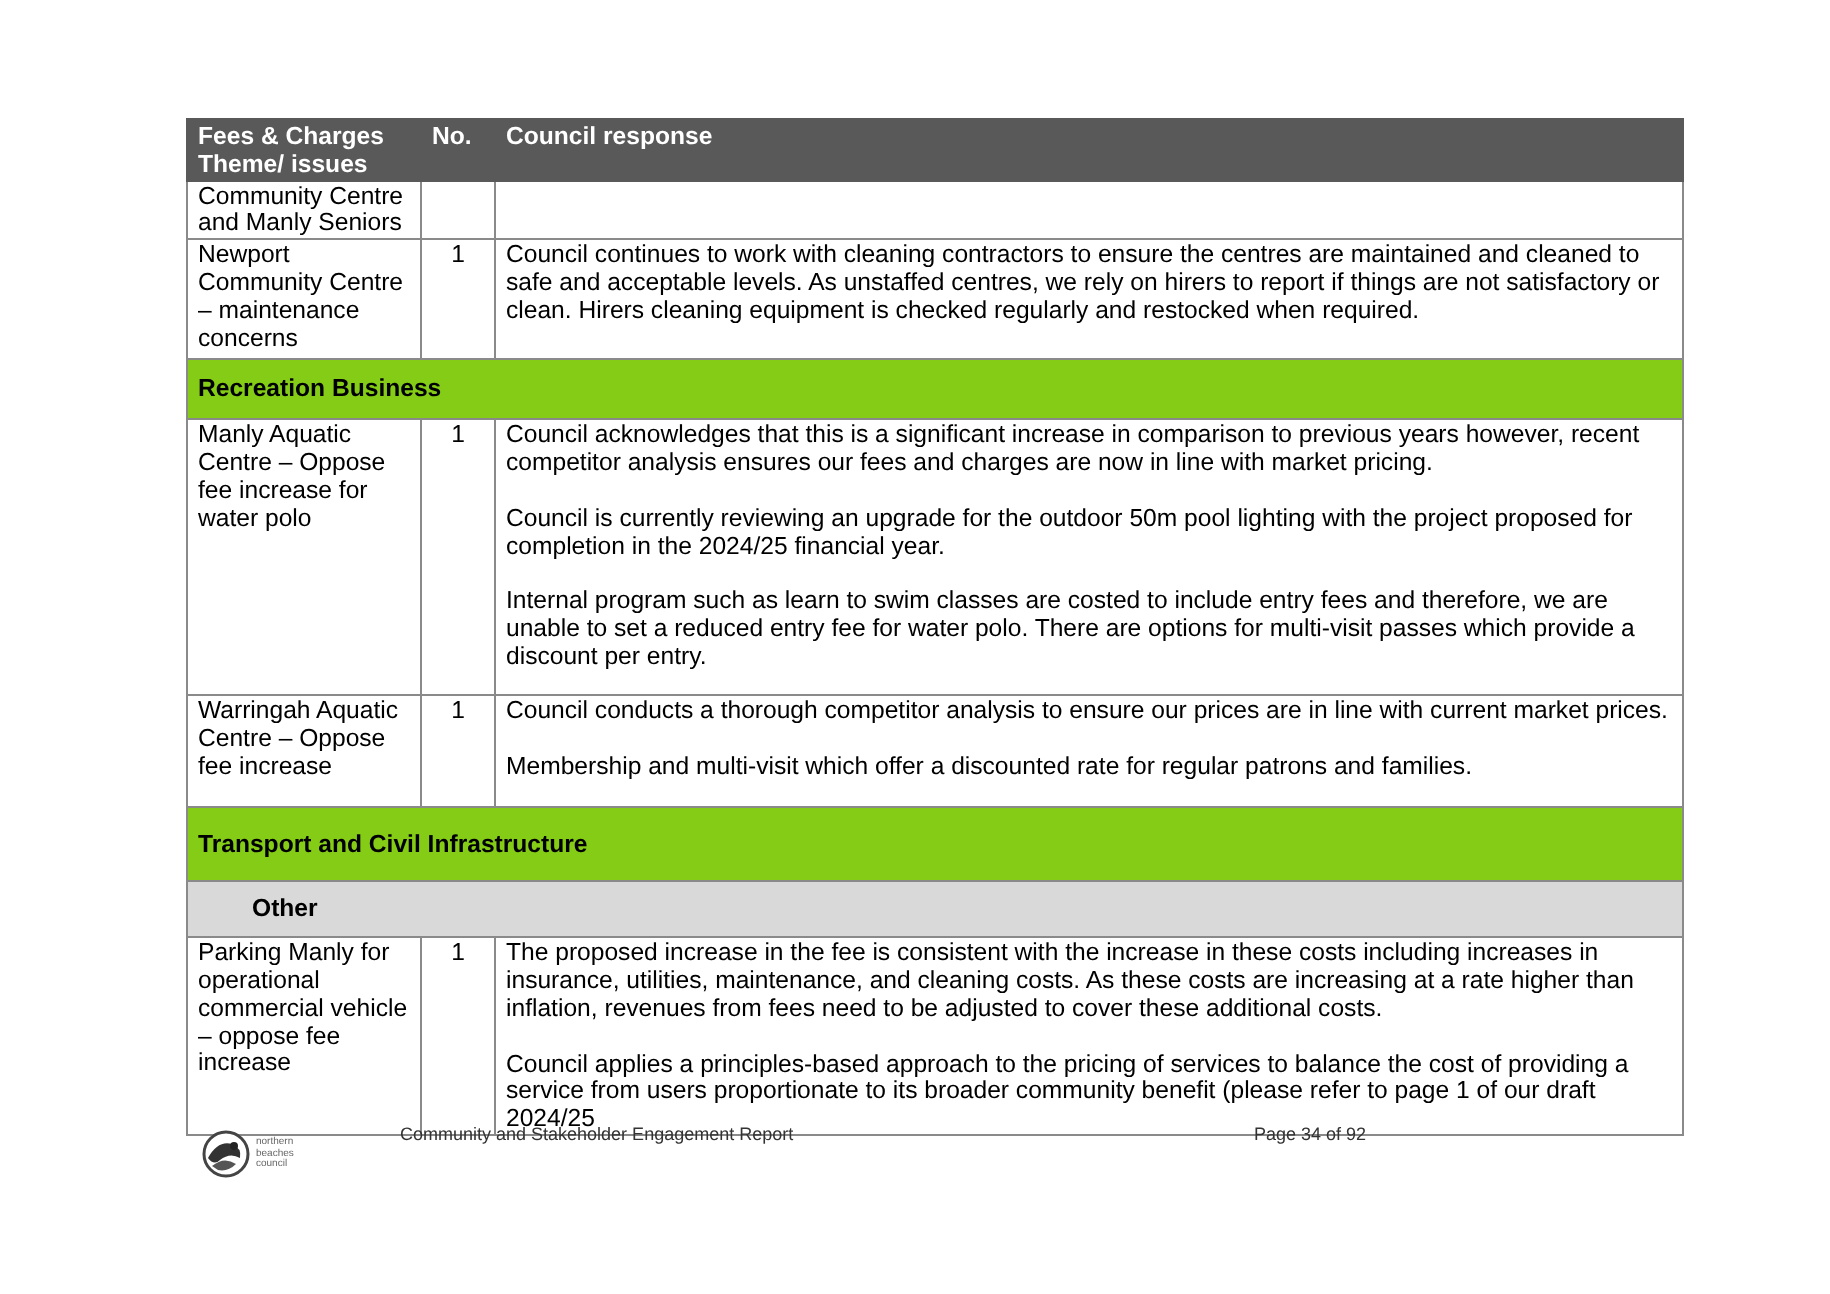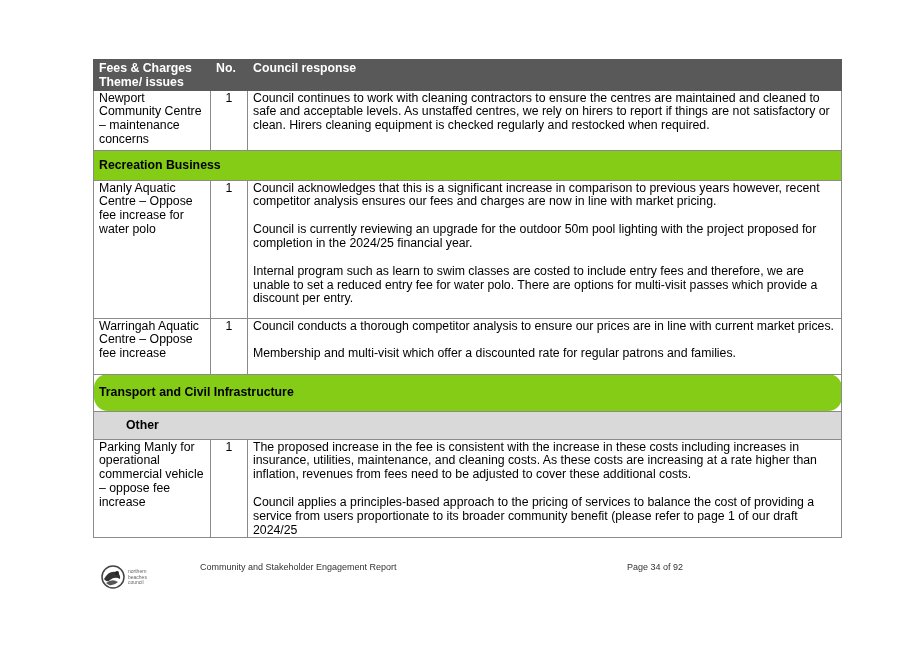--- a/index.html
+++ b/index.html
@@ -7,21 +7,21 @@
          font-family:"Liberation Sans", sans-serif; color:#000; }
   .page { position:absolute; left:0; top:0; width:915px; height:647px; background:#fff;text-decoration:underline; }
   table.fees { position:absolute; left:93px; top:59px; width:748px; border-collapse:collapse;
                font-size:12.3px; line-height:13.8px; table-layout:fixed; }
   table.fees td, table.fees th { border:1px solid #8a8a8a; vertical-align:top; padding:1px 5px 0 5px; }
   table.fees th { background:#595959; color:#fff; font-weight:bold; text-align:left; padding-top:2px; border-color:#595959; }
   col.c1 { width:117px; } col.c2 { width:37px; } col.c3 { width:594px; }
   td.num { text-align:center; }
   tr.section td { background:#84cc16; font-weight:bold; vertical-align:middle; }
   tr.section.rec td { height:28px; }
-  tr.section.trans td { height:35px;border-radius:14px; }
+  tr.section.trans td { height:35px; }
   tr.section.other td { background:#d9d9d9; height:26px;padding-left:32px; }
   p.para { margin:0 0 14px 0; }
   p.para:last-child { margin-bottom:0; }
   .footer { position:absolute; left:0; top:560px; width:915px; height:40px; font-size:9px; color:#333; }
   .footer .logo { position:absolute; left:100px; top:4px; width:60px; height:30px; }
   .footer .center { position:absolute; left:200px; width:380px; top:2px; line-height:11px; }
   .footer .pagenum { position:absolute; left:627px; top:2px; }
   .logo-text { position:absolute; left:28px; top:5px; font-size:5px; line-height:5.5px; color:#666; }
 </style>
 </head>
@@ -35,20 +35,25 @@
         <col class="c3">
       </colgroup>
     <thead>
       <tr>
         <th>Fees &amp; Charges Theme/ issues</th>
         <th>No.</th>
         <th>Council response</th>
       </tr>
     </thead>
     <tbody>
+      <tr>
+        <td>Community Centre and Manly Seniors</td>
+        <td class="num"></td>
+        <td></td>
+      </tr>
       <tr>
         <td style="height:58px">Newport Community Centre – maintenance concerns</td>
         <td class="num">1</td>
         <td>
           <p class="para">Council continues to work with cleaning contractors to ensure the centres are maintained and cleaned to safe and acceptable levels. As unstaffed centres, we rely on hirers to report if things are not satisfactory or clean. Hirers cleaning equipment is checked regularly and restocked when required.</p>
         </td>
       </tr>
       <tr class="section rec">
         <td colspan="3">Recreation Business</td>
       </tr>

